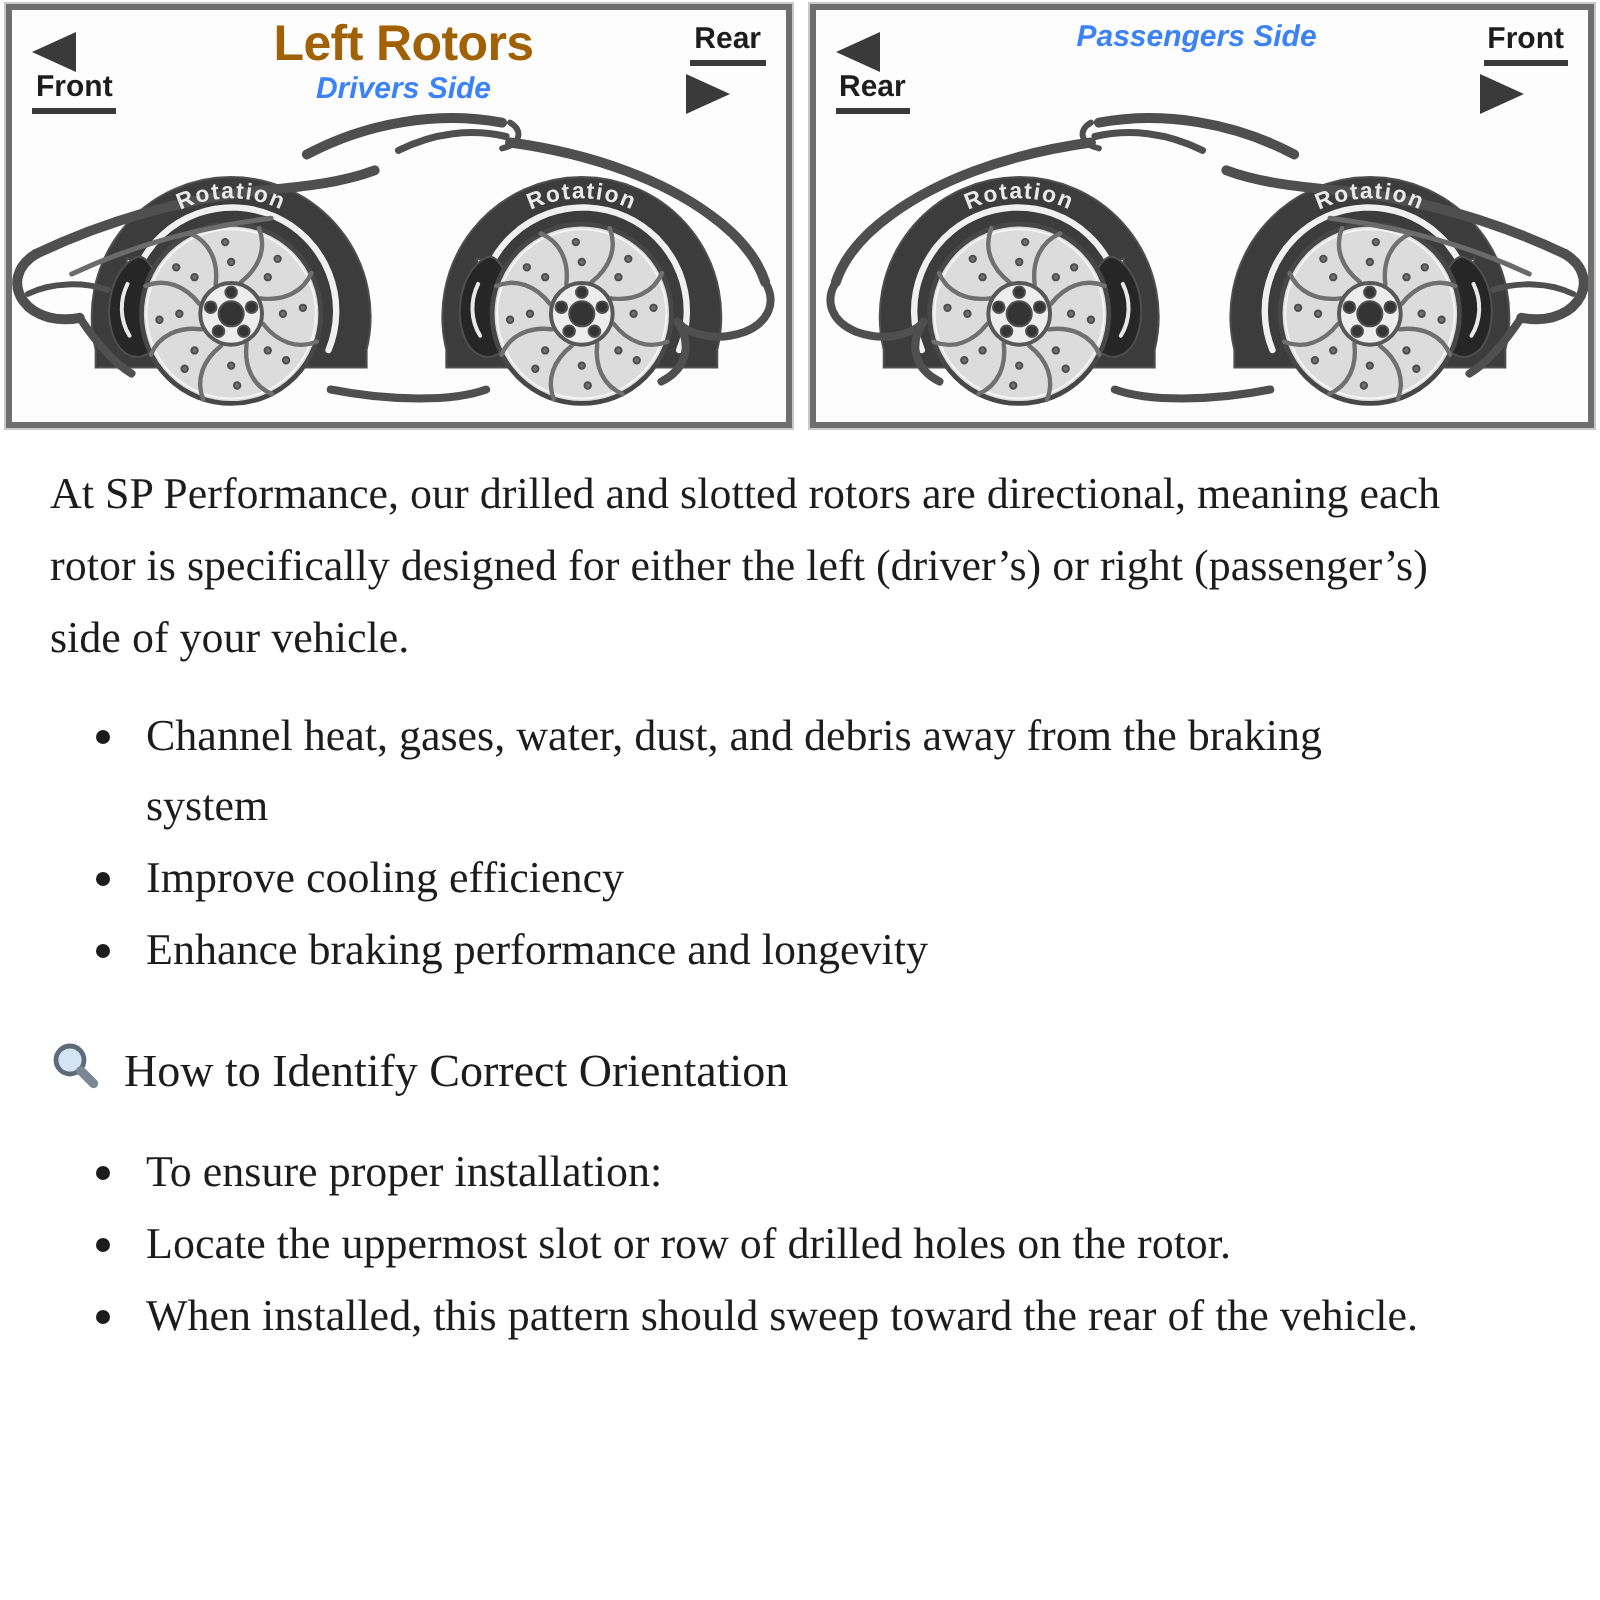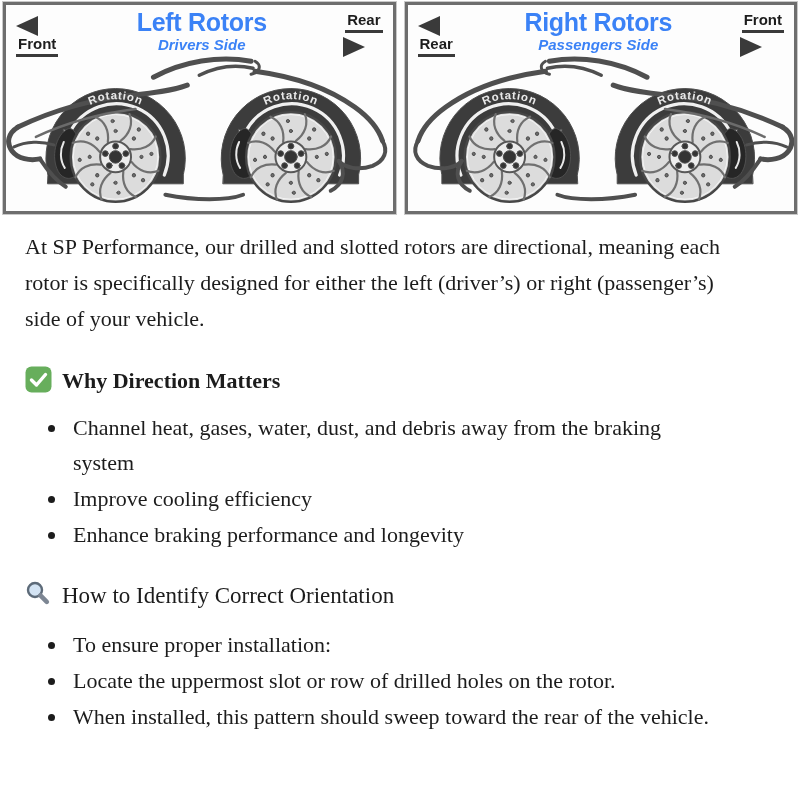--- a/index.html
+++ b/index.html
@@ -12,21 +12,21 @@
          height:212px;position:relative;box-sizing:border-box;overflow:hidden;}
   .hdr{display:flex;justify-content:space-between;align-items:flex-start;
        padding:7px 10px 0;font-family:"Liberation Sans", sans-serif;position:relative;z-index:2;}
   .dir{display:flex;align-items:flex-start;flex-direction:column;}
   .dir .lbl{font-weight:bold;font-size:15px;color:#1d1d1d;border-bottom:3.5px solid #3a3a3a;
             padding:0 2px 1px;line-height:1.1;}
   .tri{width:0;height:0;border-top:10px solid transparent;border-bottom:10px solid transparent;}
   .tri-left{border-right:22px solid #3a3a3a;margin:4px -2px 0 0;}
   .tri-right{border-left:22px solid #3a3a3a;margin:4px 0 0 -2px;}
   .titleblock{text-align:center;margin-top:-3px;}
-  .ptitle{font-size:25px;font-weight:bold;color:#3b82f6;line-height:1.05;letter-spacing:-0.3px;}
+  .ptitle{font-size:25px;font-weight:bold;color:#a16207;line-height:1.05;letter-spacing:-0.3px;}
   .psub{font-size:15px;font-weight:bold;font-style:italic;color:#3b82f6;margin-top:1px;}
   .car-svg{position:absolute;left:0;bottom:0;width:100%;height:158px;z-index:1;}
   .rot-text{font-family:"Liberation Sans", sans-serif;font-size:11.5px;font-weight:bold;
             letter-spacing:0.8px;fill:#e9e9e9;}
 
   
   .article{padding:0 25px;}
   .intro{font-size:22px;line-height:1.63;max-width:700px;margin:13px 0 0;}
   .sec-h{display:flex;align-items:center;gap:10px;margin:29px 0 0;}
   .sec-h .htxt{font-size:22px;font-weight:bold;}
@@ -170,21 +170,20 @@
     </svg>
   </div>
 
   <div class="panel">
     <div class="hdr">
       <div class="dir">
         <span class="tri tri-left"></span>
         <span class="lbl">Rear</span>
       </div>
       <div class="titleblock">
-        <div class="ptitle">Right Rotors</div>
         <div class="psub">Passengers Side</div>
       </div>
       <div class="dir">
         <span class="lbl">Front</span>
         <span class="tri tri-right"></span>
       </div>
     </div>
     <svg class="car-svg" viewBox="0 0 388 158">
       <use href="#car-full" transform="translate(388,0) scale(-1,1)"></use>
       <path id="arcR1" d="M 44 104 A 58 58 0 0 1 160 104" fill="none"></path>
@@ -192,29 +191,20 @@
       <text class="rot-text" text-anchor="middle"><textPath href="#arcR1" startOffset="50%">Rotation</textPath></text>
       <text class="rot-text" text-anchor="middle"><textPath href="#arcR2" startOffset="50%">Rotation</textPath></text>
     </svg>
   </div>
 </div>
 
 <div class="article">
 
   <p class="intro">At SP Performance, our drilled and slotted rotors are directional, meaning each rotor is specifically designed for either the left (driver’s) or right (passenger’s) side of your vehicle.</p>
 
-  <div class="sec-h">
-    <span class="emoji">
-      <svg width="27" height="27" viewBox="0 0 27 27">
-        <rect x="0.5" y="0.5" width="26" height="26" rx="6" fill="#67ae5c"></rect>
-        <path d="M 6.5 14 L 11.5 19 L 20.5 8.5" stroke="#ffffff" stroke-width="3.4" fill="none" stroke-linecap="round" stroke-linejoin="round"></path>
-      </svg>
-    </span>
-    <span class="htxt">Why Direction Matters</span>
-  </div>
 
 
   <ul class="blist">
     <li>Channel heat, gases, water, dust, and debris away from the braking system</li>
     <li>Improve cooling efficiency</li>
     <li>Enhance braking performance and longevity</li>
   </ul>
 
   <div class="sec-h2">
     <span class="emoji">

